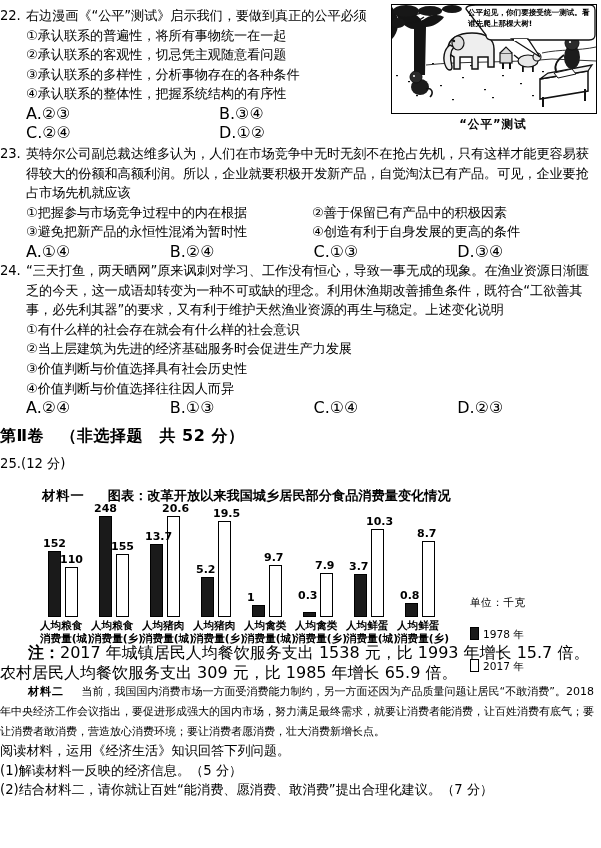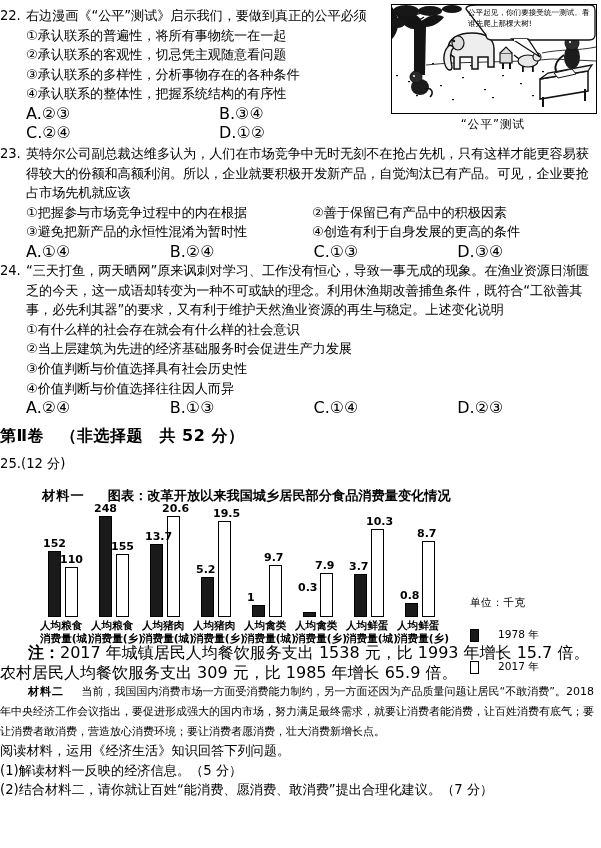--- a/index.html
+++ b/index.html
@@ -61,20 +61,21 @@
     padding-top: 6px;
   }
   #q22text {
     width: 386px;
   }
   #comic {
     position: absolute;
     right: 6px;
     top: 4px;
     width: 204px;
+    font-weight: bold;
   }
   #comic-frame {
     width: 204px;
     height: 108px;
     border: 1.6px solid #000;
     position: relative;
     overflow: hidden;
     background: #fff;
   }
   #comic-caption {
@@ -191,22 +192,22 @@
     font-size: 10.6px;
     line-height: 15px;
   }
   #legend .unit {
     margin-bottom: 2px;
     letter-spacing: .5px;
     margin-top: 44px;
   }
   .lg-row {
     display: flex;
-    align-items: flex-end;
-    gap: 19px;
+    align-items: flex-start;
+    gap: 4px;
     margin-top: 17px;
   }
   .sw {
     display: inline-block;
     width: 9px;
     height: 13px;
     border: 1.3px solid #000;
     box-sizing: border-box;
   }
   .sw.filled {
@@ -463,21 +464,21 @@
             <div class="vlabel l1978" style="bottom: 14px;">1</div>
             <div class="vlabel l2017" style="bottom: 54px;">9.7</div>
             <div class="xlab">
               <div>人均禽类</div>
               <div>消费量(城)</div>
             </div>
           </div>
           <div class="group" style="left: 255px;">
             <div class="bar b1978" style="height: 5px;"></div>
             <div class="bar b2017" style="height: 44px;"></div>
-            <div class="vlabel l1978" style="bottom: 24px;">0.3</div>
+            <div class="vlabel l1978" style="bottom: 16px;">0.3</div>
             <div class="vlabel l2017" style="bottom: 46px;">7.9</div>
             <div class="xlab">
               <div>人均禽类</div>
               <div>消费量(乡)</div>
             </div>
           </div>
           <div class="group" style="left: 306px;">
             <div class="bar b1978" style="height: 43px;"></div>
             <div class="bar b2017" style="height: 88px;"></div>
             <div class="vlabel l1978" style="bottom: 45px;">3.7</div>

